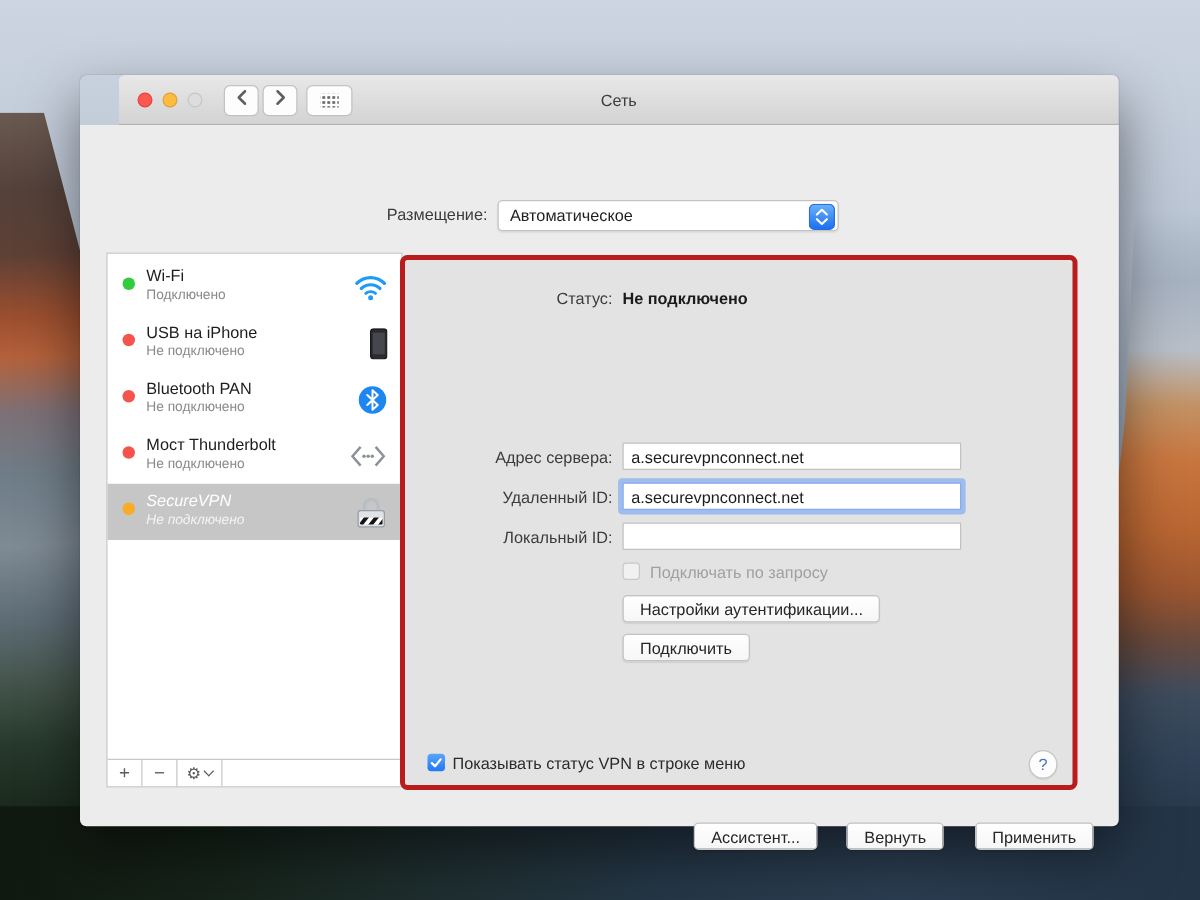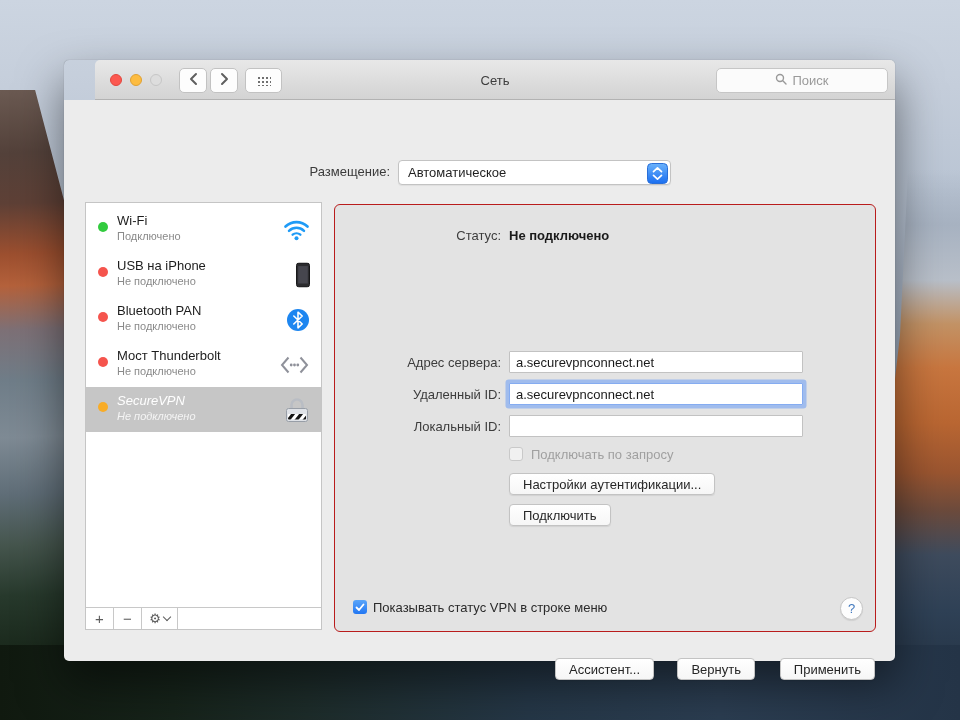--- a/index.html
+++ b/index.html
@@ -54,25 +54,25 @@
   .sstatus{position:absolute;left:31px;top:23px;font-size:11px;color:#8a8a8a;white-space:nowrap;}
   .selected .sname{color:#fff;} .selected .sstatus{color:#f4f4f4;}
   .sicon{position:absolute;right:11px;top:50%;transform:translateY(-50%);line-height:0;}
   .list-toolbar{position:absolute;left:0;right:0;bottom:0;height:21px;border-top:1px solid #c8c8c8;display:flex;}
   .tbtn{width:28px;border-right:1px solid #c8c8c8;display:flex;align-items:center;justify-content:center;
     font-size:15px;color:#5c5c5c;box-sizing:border-box;}
   .tbtn.gear{width:36px;gap:3px;font-size:13px;}
   .chev-dn{width:5px;height:5px;border-right:1.4px solid #5c5c5c;border-bottom:1.4px solid #5c5c5c;
     transform:rotate(45deg);margin-top:-3px;}
   
-  .panel{position:absolute;left:270px;top:104px;width:542px;height:428px;background:#e3e3e3;
-    border:1px solid #b91c1c;border-radius:6px;box-sizing:border-box;}
+  .panel{position:absolute;left:256px;top:104px;width:542px;height:428px;background:#e3e3e3;
+    border:4px solid #b91c1c;border-radius:6px;box-sizing:border-box;}
   .p-label{position:absolute;left:0;width:166px;text-align:right;font-size:13px;color:#3c3c3c;white-space:nowrap;}
   .p-value{position:absolute;left:174px;font-size:13px;font-weight:bold;color:#1b1b1b;white-space:nowrap;}
-  .tinput{position:absolute;left:174px;width:294px;height:22px;box-sizing:border-box;border:1px solid #c2c2c2;
+  .tinput{position:absolute;left:174px;width:271px;height:22px;box-sizing:border-box;border:1px solid #c2c2c2;
     background:#fff;font-size:13px;padding:0 6px;font-family:"Liberation Sans",sans-serif;border-radius:1px;color:#1b1b1b;outline:none;}
   .tinput.focused{border-color:#85acf1;box-shadow:0 0 0 3.5px rgba(105,156,245,.55);}
   .chk{position:absolute;width:14px;height:14px;border-radius:3px;box-sizing:border-box;}
   .chk.off{background:#f1f1f1;border:1px solid #c9c9c9;}
   .chk.on{background:linear-gradient(#5aa5f9,#2277f3);display:flex;align-items:center;justify-content:center;}
   .chk-label{position:absolute;font-size:13px;white-space:nowrap;}
   .btn{display:inline-flex;align-items:center;justify-content:center;height:22px;padding:0 13px;
     background:linear-gradient(#ffffff,#f6f6f6);border:1px solid #c3c3c3;border-radius:4px;font-size:13px;
     color:#262626;box-sizing:border-box;box-shadow:0 1px 1px rgba(0,0,0,.08);white-space:nowrap;
     font-family:"Liberation Sans",sans-serif;position:absolute;}
@@ -105,29 +105,20 @@
         <span>
           <svg width="11" height="14" viewBox="0 0 11 14">
               <polyline points="3,2 8,7 3,12" fill="none" stroke="#5f5f5f" stroke-width="2" stroke-linecap="round" stroke-linejoin="round"></polyline>
             </svg>
         </span>
       </div>
       <div class="navbtn gridbtn">
         <div class="grid-icon"></div>
       </div>
       <div class="wtitle">Сеть</div>
-      <div class="search">
-        <span>
-          <svg width="12" height="12" viewBox="0 0 12 12">
-              <circle cx="5" cy="5" r="3.5" fill="none" stroke="#999" stroke-width="1.4"></circle>
-              <line x1="7.8" y1="7.8" x2="11" y2="11" stroke="#999" stroke-width="1.4" stroke-linecap="round"></line>
-            </svg>
-        </span>
-        <span>Поиск</span>
-      </div>
     </div>
 
     <div class="content">
 
       <div class="loc-label">Размещение:</div>
       <div class="dropdown">
         <span>Автоматическое</span>
         <span class="dd-stepper">
           <svg width="21" height="21" viewBox="0 0 21 21">
             <defs>

